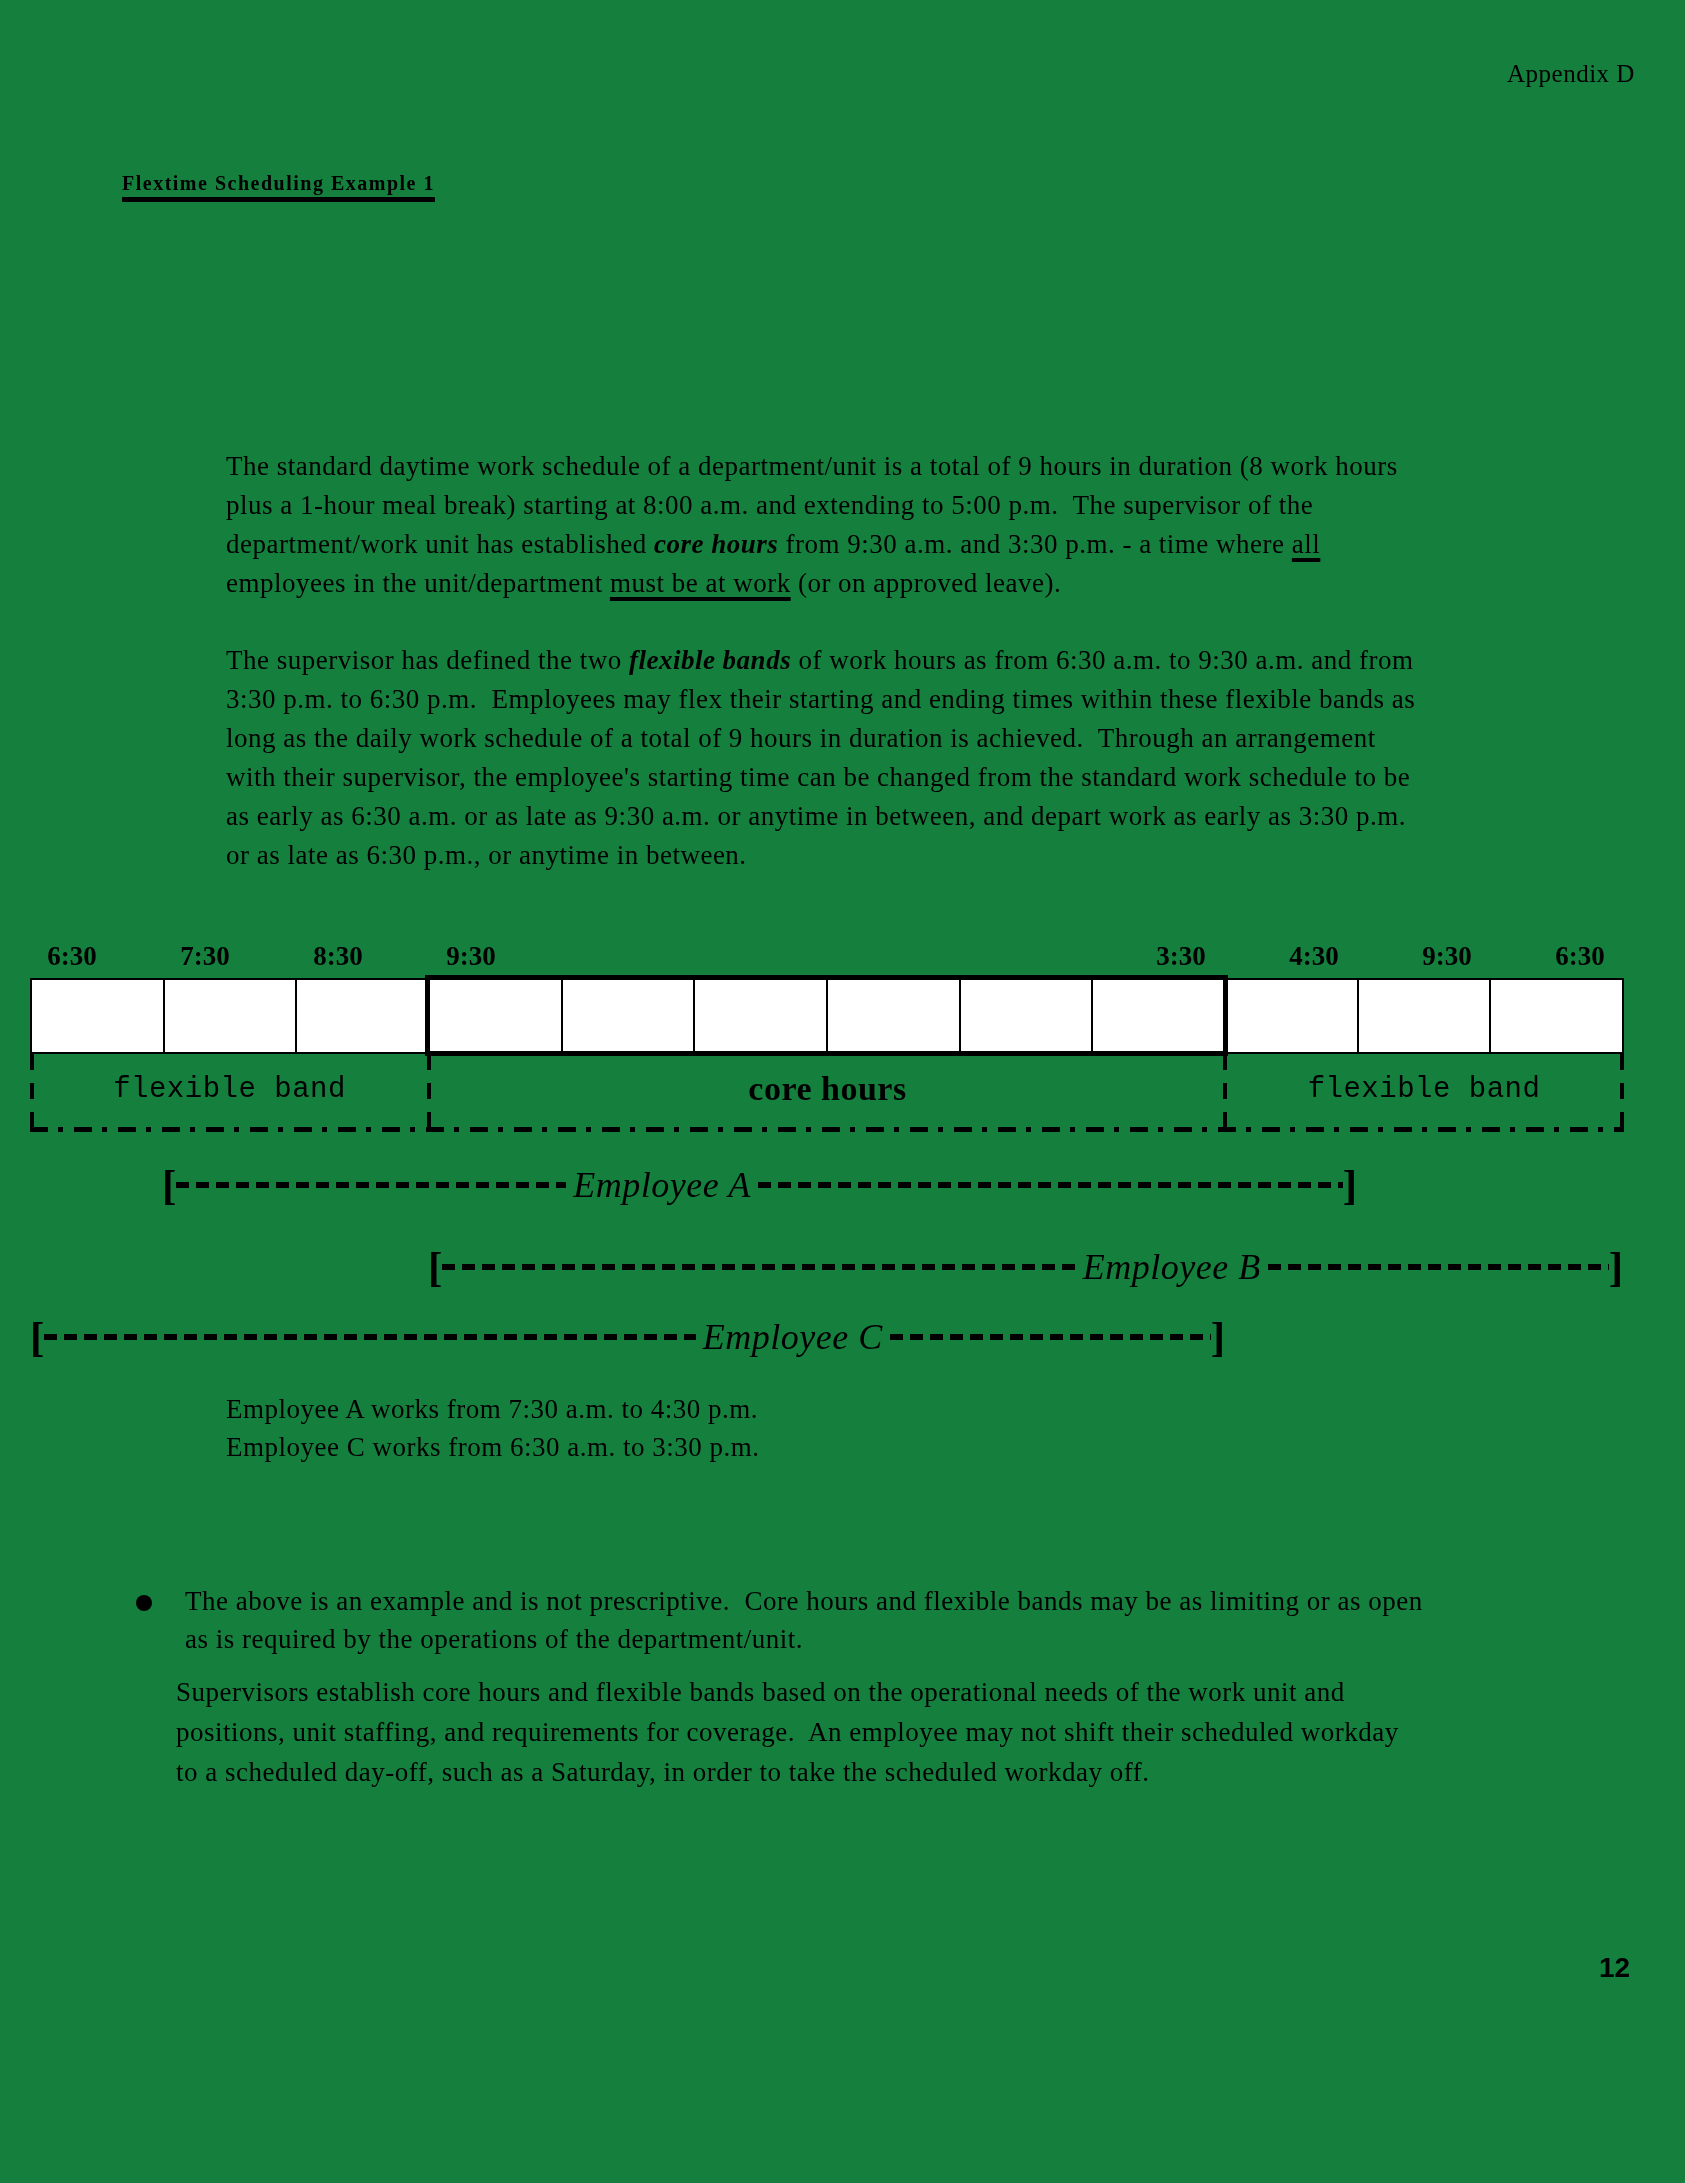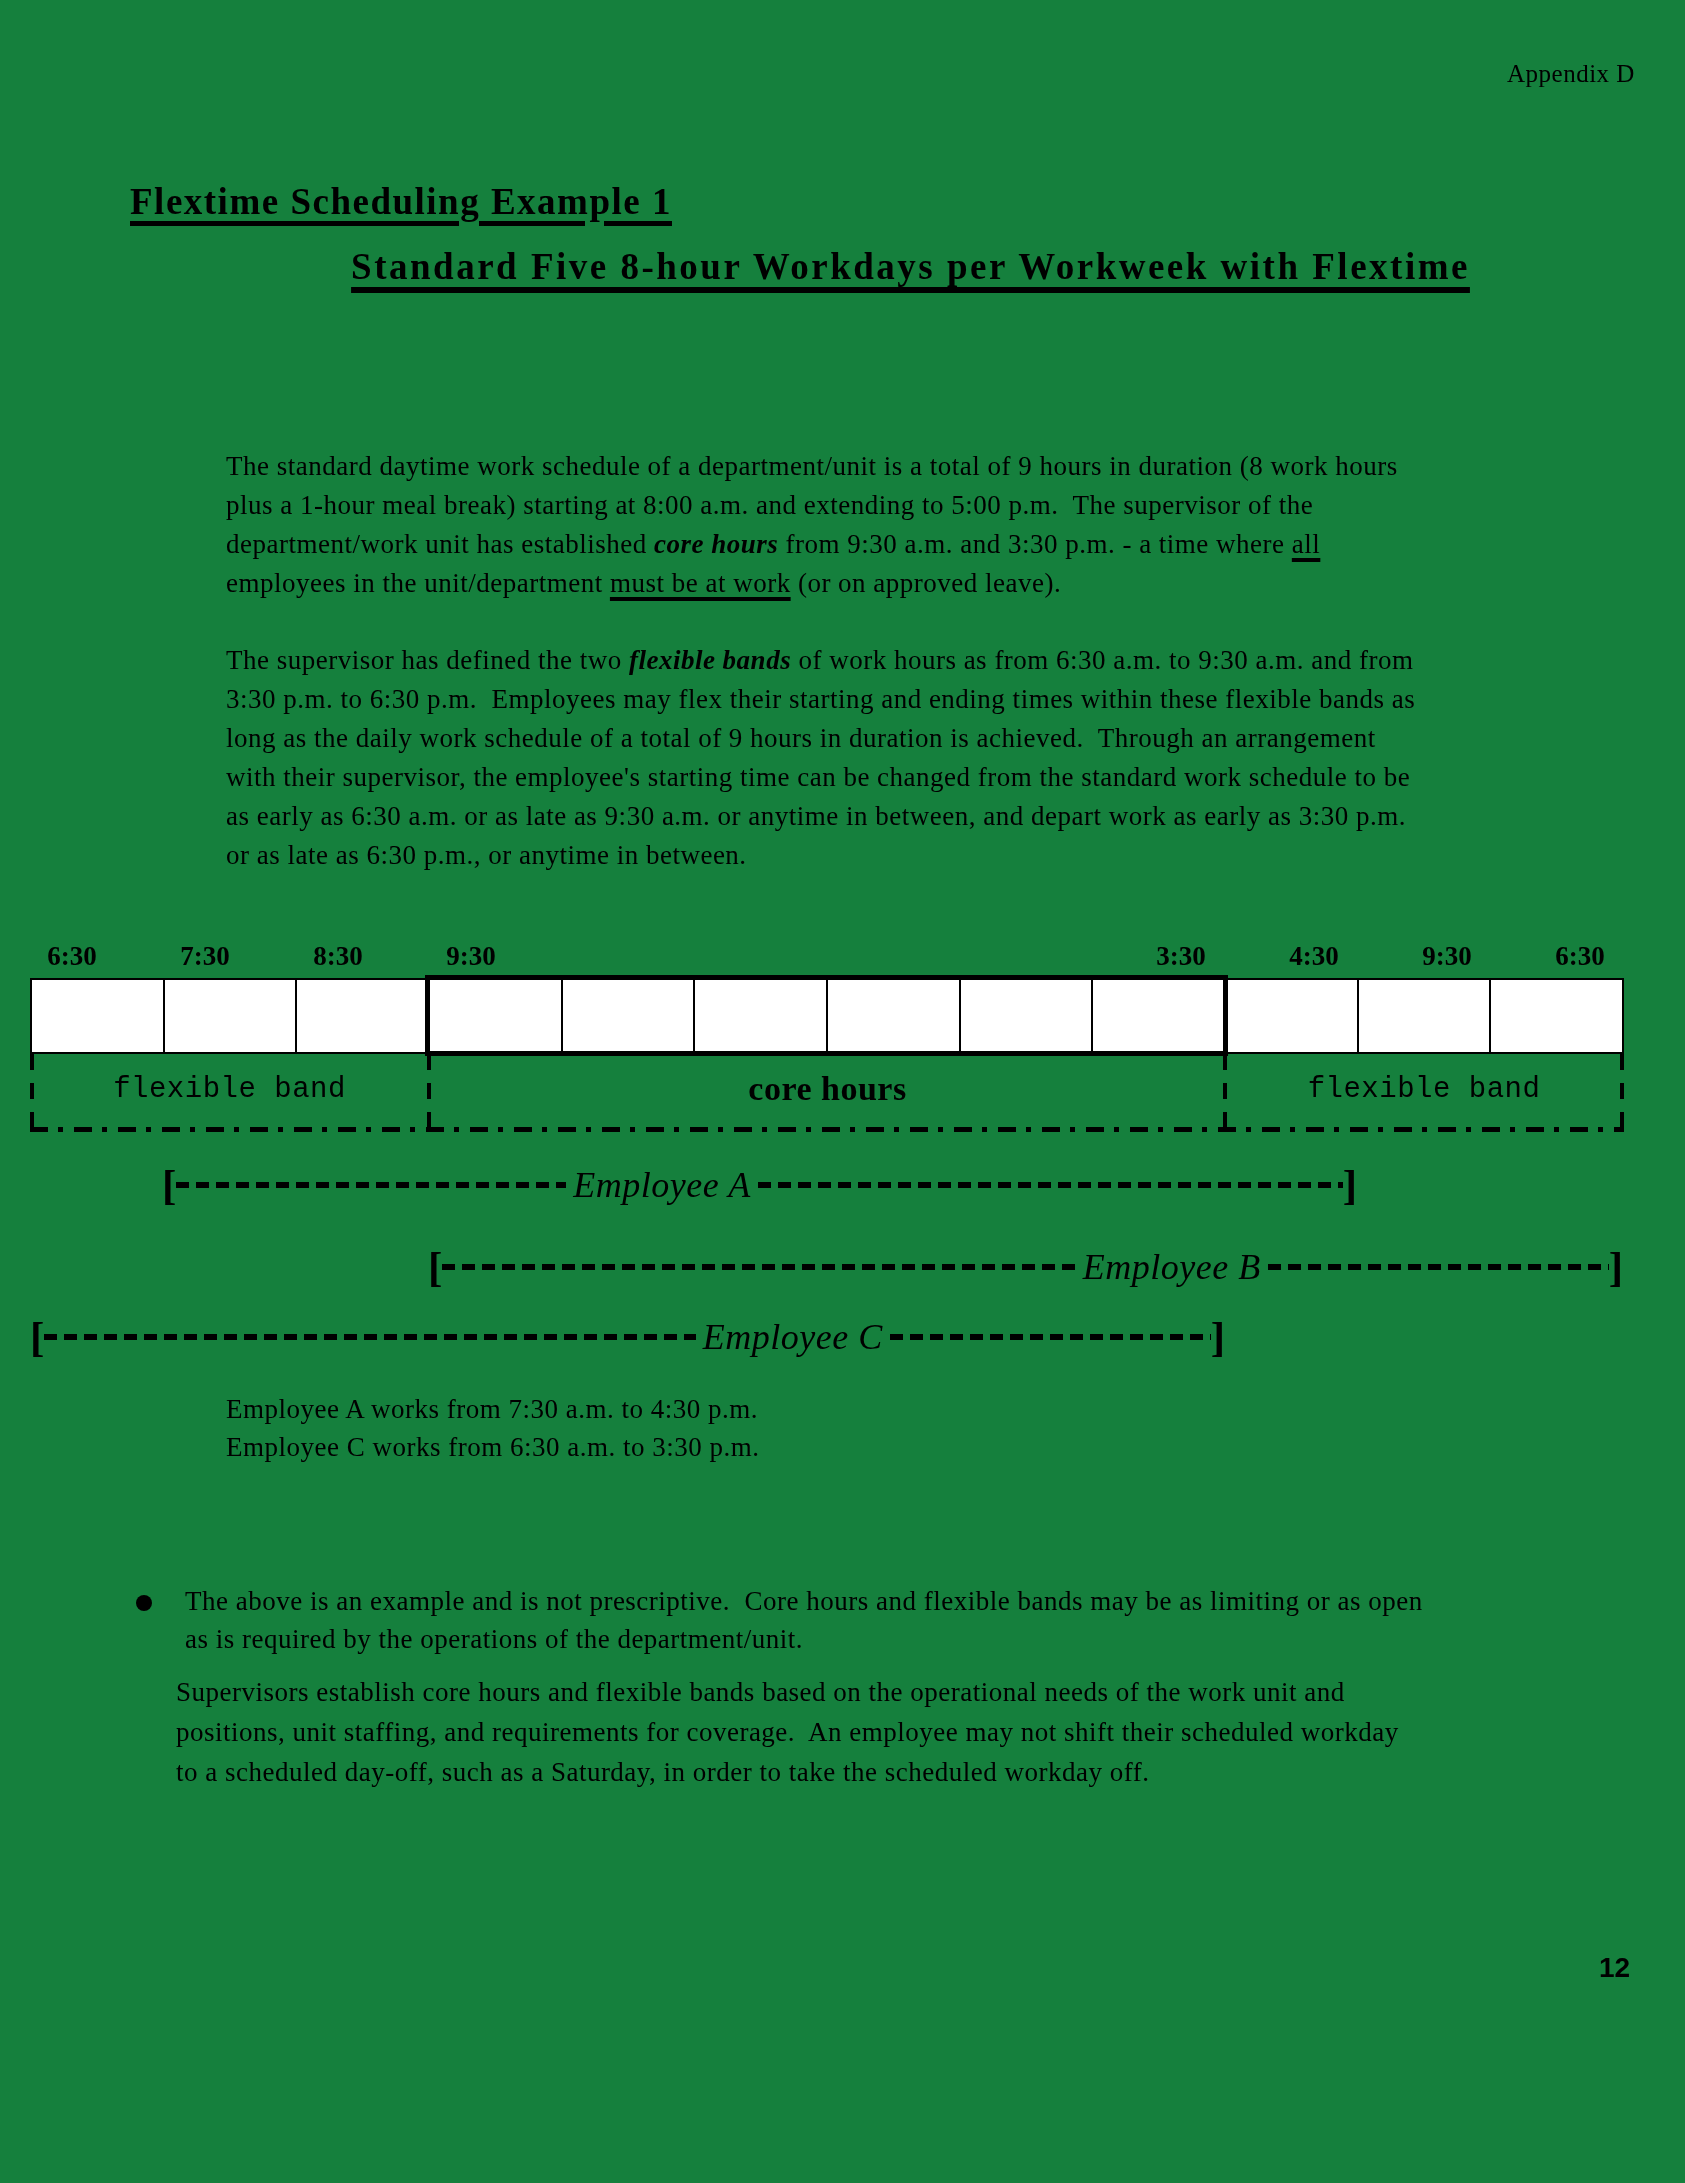--- a/index.html
+++ b/index.html
@@ -3,22 +3,22 @@
 <meta charset="utf-8">
 <style>
   html,body{margin:0;padding:0;background:#7a7a7a;}
   .page{
     position:relative;width:1686px;height:2183px;background:#15803d;
     font-family:"Liberation Serif",serif;color:#000;overflow:hidden;padding-left:29px;
   }
   
   .appendix{position:absolute;left:1507px;top:60px;font-size:25px;letter-spacing:0.5px;}
   .heading{
-    position:absolute;left:122px;top:172px;margin:8px;
-    font-size:37px;font-weight:bold;letter-spacing:1.5px;
+    position:absolute;left:122px;top:172px;margin:0;
+    font-size:20px;font-weight:bold;letter-spacing:1.5px;
     text-decoration:underline;text-decoration-thickness:5px;text-underline-offset:7.4px;text-align:right;
   }
   .title{
     position:absolute;left:213px;top:245px;width:1395px;margin:0;text-align:center;
     font-size:37px;font-weight:bold;letter-spacing:2.5px;
     text-decoration:underline;text-decoration-thickness:6px;text-underline-offset:8.4px;
   }
   
   .para{position:absolute;margin:0;font-size:27px;line-height:39px;letter-spacing:0.5px;white-space:pre;}
   #p-intro{left:126px;top:329px;}
@@ -77,21 +77,20 @@
 </style>
 </head>
 <body>
 
 <div class="page">
 
   <div class="appendix">Appendix D</div>
 
   <h2 class="heading">Flextime Scheduling Example 1</h2>
 
-  <h1 class="title">Standard Five 8-hour Workdays per Workweek with Flextime</h1>
 
 
   <p class="para" id="p-standard"><span>The standard daytime work schedule of a department/unit is a total of 9 hours in duration (8 work hours
 plus a 1-hour meal break) starting at 8:00 a.m. and extending to 5:00 p.m.  The supervisor of the
 department/work unit has established </span><span class="bi">core hours</span><span> from 9:30 a.m. and 3:30 p.m. - a time where </span><span class="u">all</span><span>
 employees in the unit/department </span><span class="u">must be at work</span><span> (or on approved leave).</span></p>
 
   <p class="para" id="p-flexible"><span>The supervisor has defined the two </span><span class="bi">flexible bands</span><span> of work hours as from 6:30 a.m. to 9:30 a.m. and from
 3:30 p.m. to 6:30 p.m.  Employees may flex their starting and ending times within these flexible bands as
 long as the daily work schedule of a total of 9 hours in duration is achieved.  Through an arrangement

